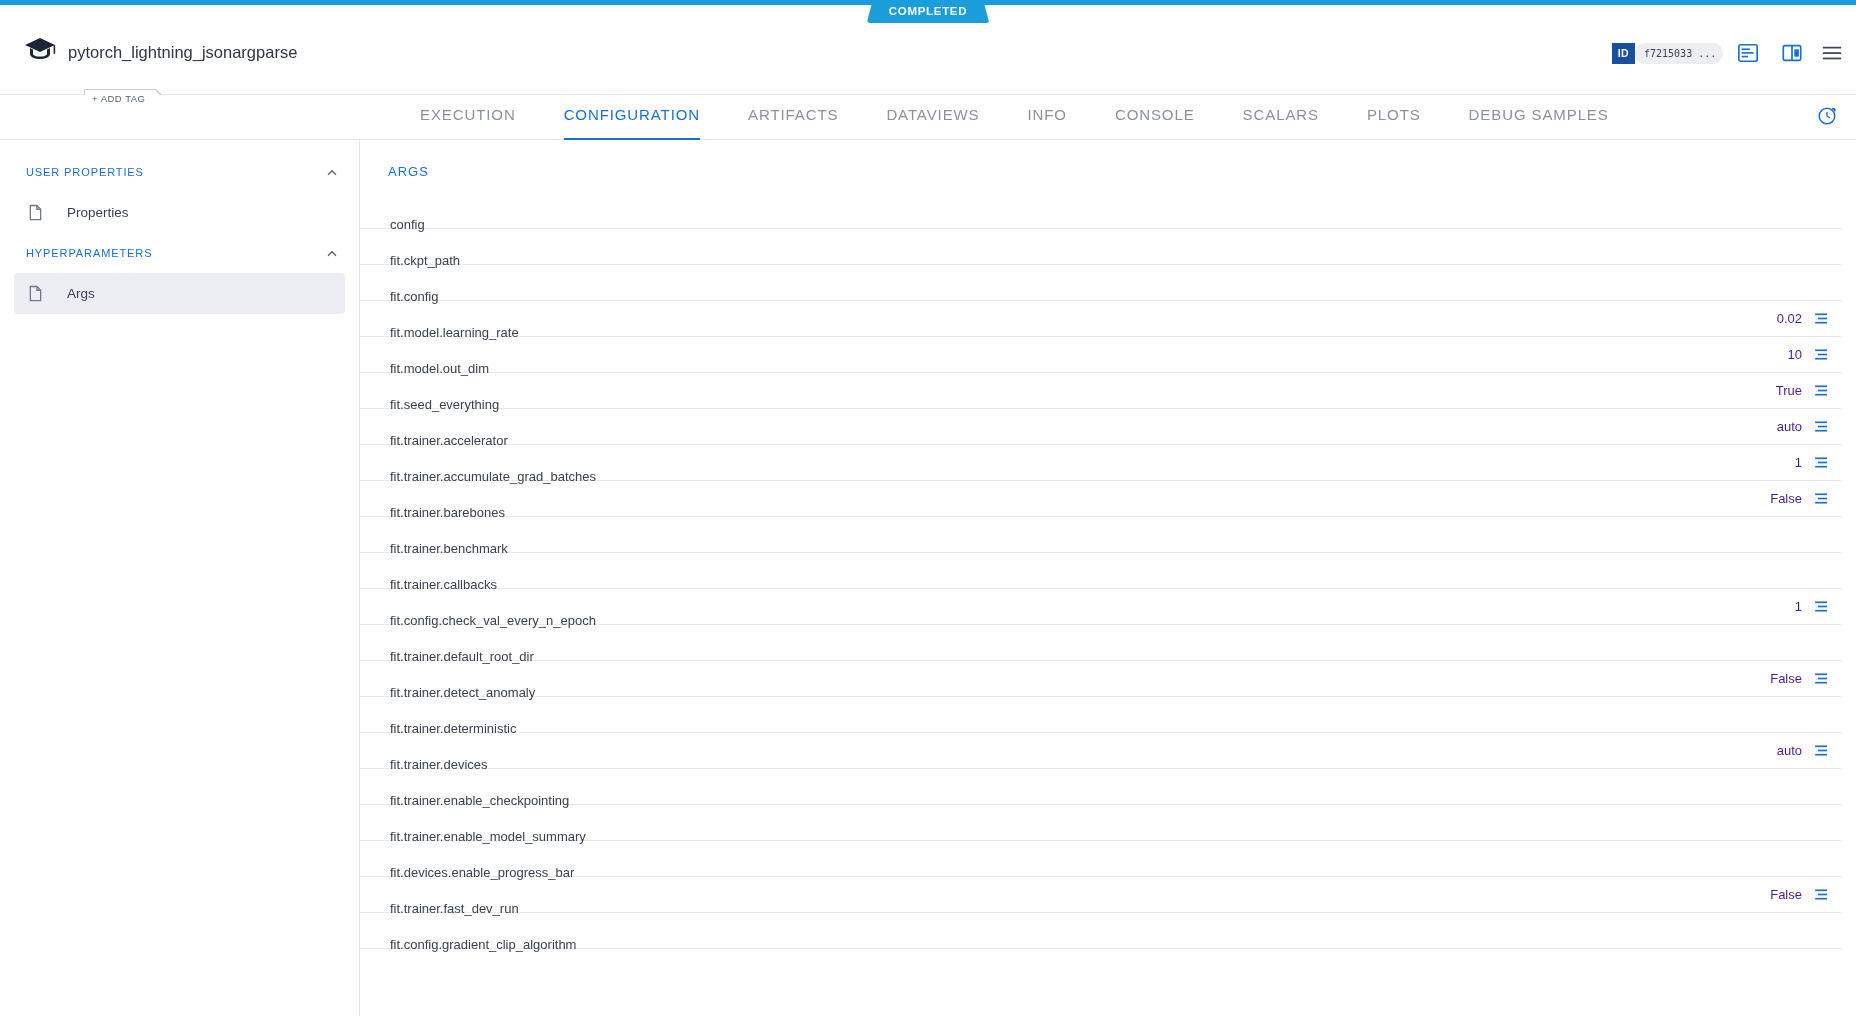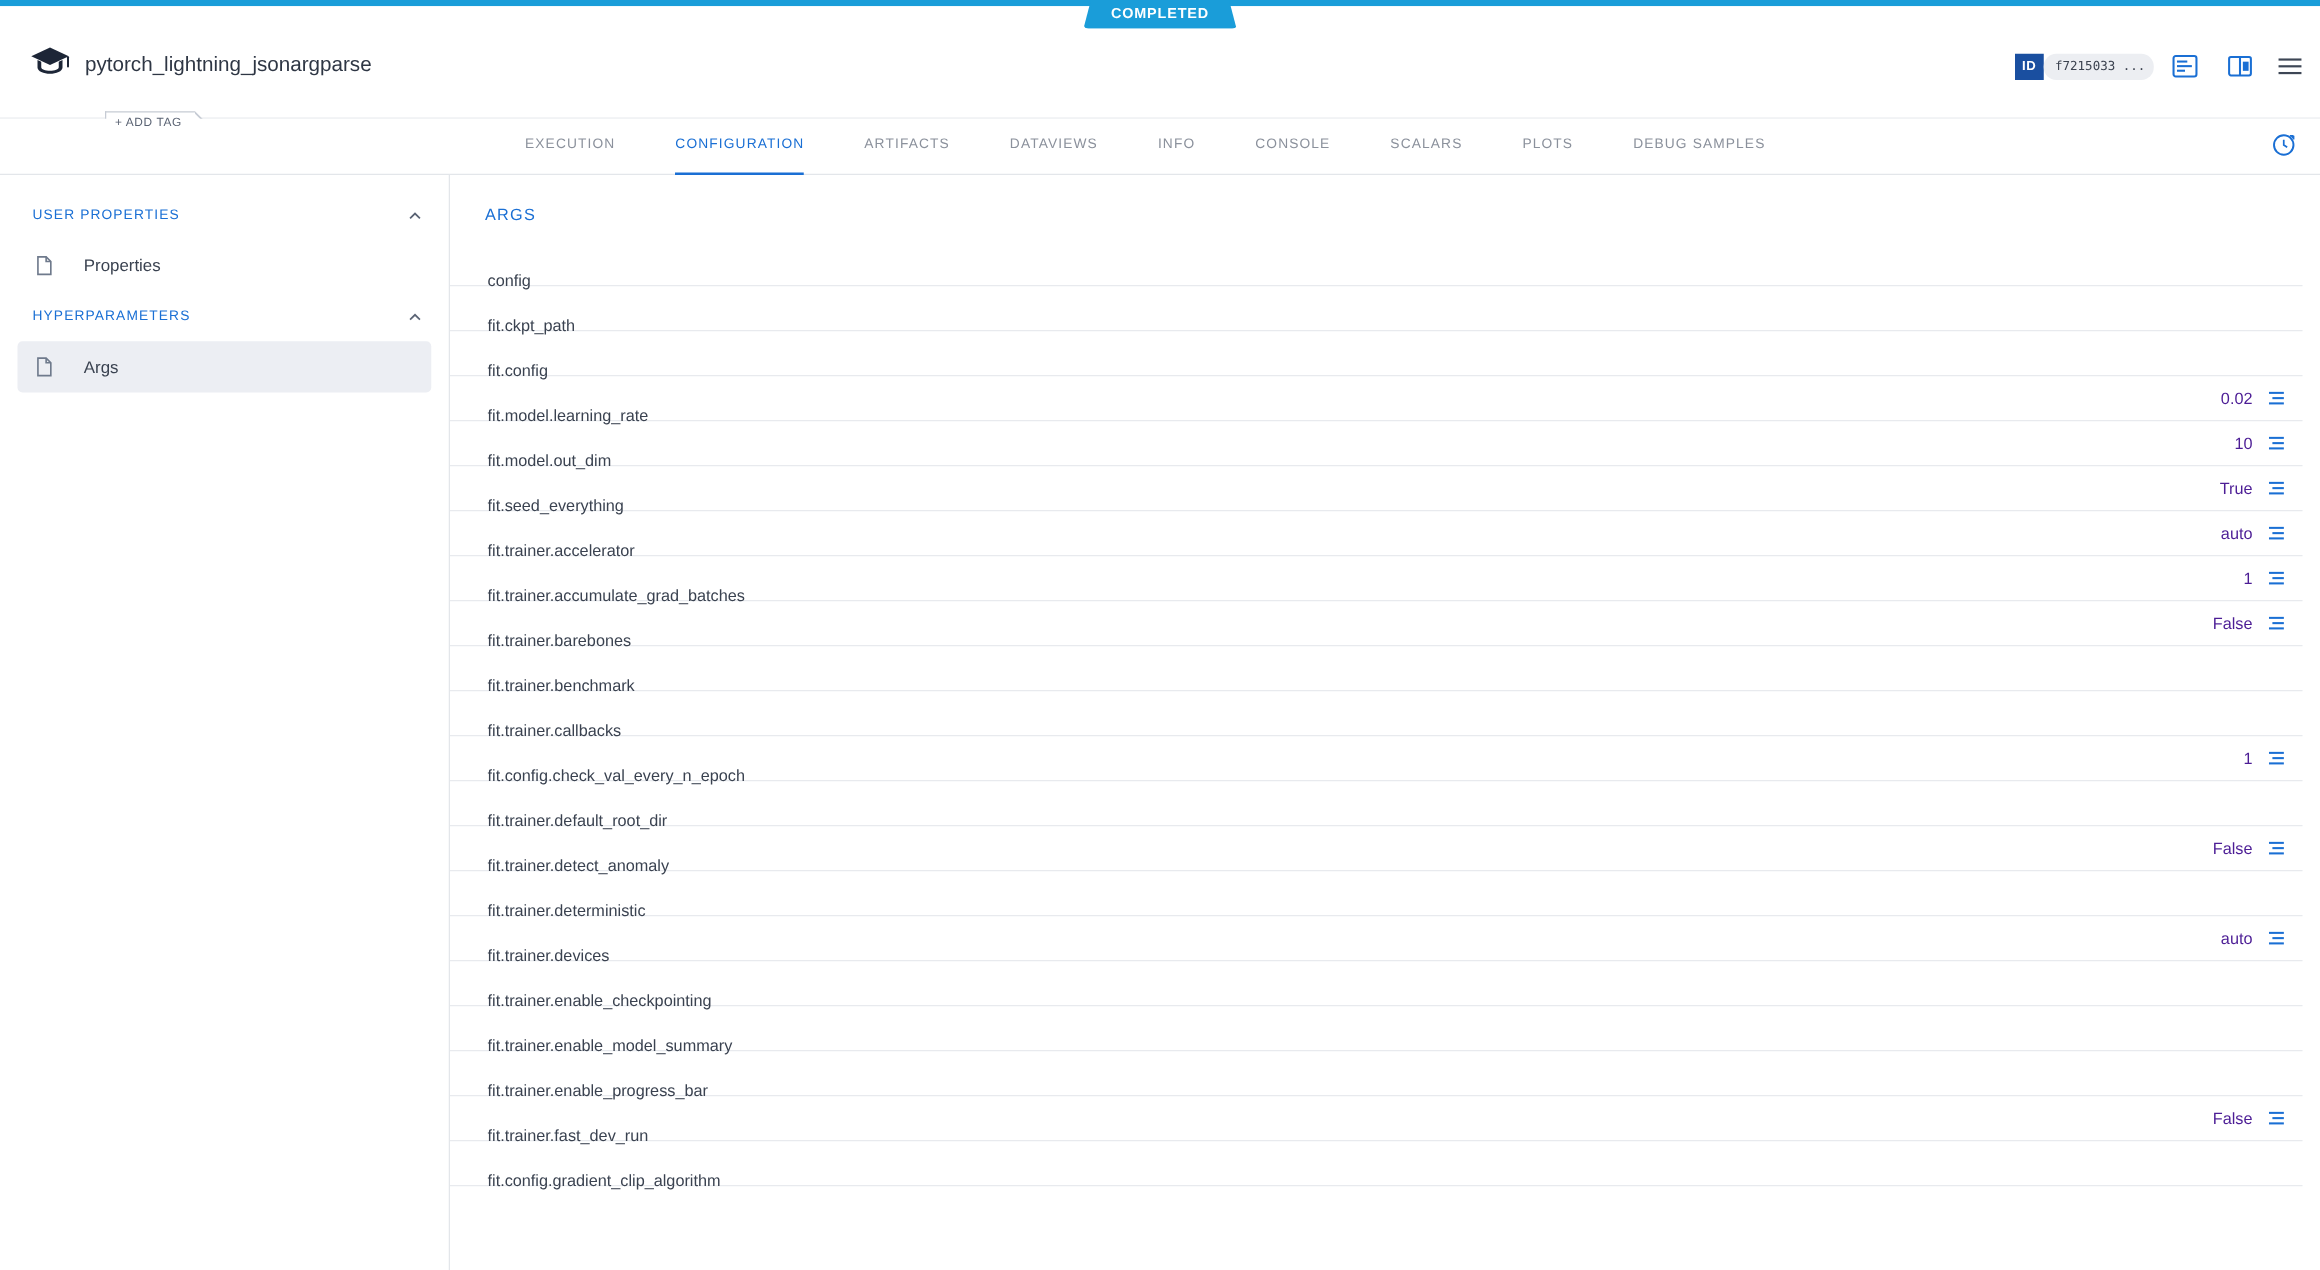--- a/index.html
+++ b/index.html
@@ -138,21 +138,21 @@
     border-bottom: 1px solid #e3e6ea;
     background: #fff;
   }
   .tabs {
     display: flex;
     align-items: stretch;
     height: 45px;
     padding-left: 420px;
   }
   .tab {
-    font-size: 11px;
+    font-size: 15px;
     letter-spacing: .9px;
     color: #8b919c;
     display: flex;
     align-items: center;
     padding: 0 0 4px 0;
     margin-right: 48px;
     white-space: nowrap;
     border-bottom: 2px solid transparent;
     cursor: pointer;
   }
@@ -508,21 +508,21 @@
           <div class="key">fit.trainer.enable_checkpointing</div>
           <div class="val"></div>
           <div class="act"></div>
         </div>
         <div class="row">
           <div class="key">fit.trainer.enable_model_summary</div>
           <div class="val"></div>
           <div class="act"></div>
         </div>
         <div class="row">
-          <div class="key">fit.trainer.enable_progress_bar</div>
+          <div class="key">fit.devices.enable_progress_bar</div>
           <div class="val"></div>
           <div class="act"></div>
         </div>
         <div class="row">
           <div class="key">fit.trainer.fast_dev_run</div>
           <div class="val">False</div>
           <div class="act">
             <svg class="bars" viewBox="0 0 16 12" fill="currentColor">
               <rect x="0" y="0.5" width="13" height="1.8"></rect>
               <rect x="3" y="5.1" width="10" height="1.8"></rect>

